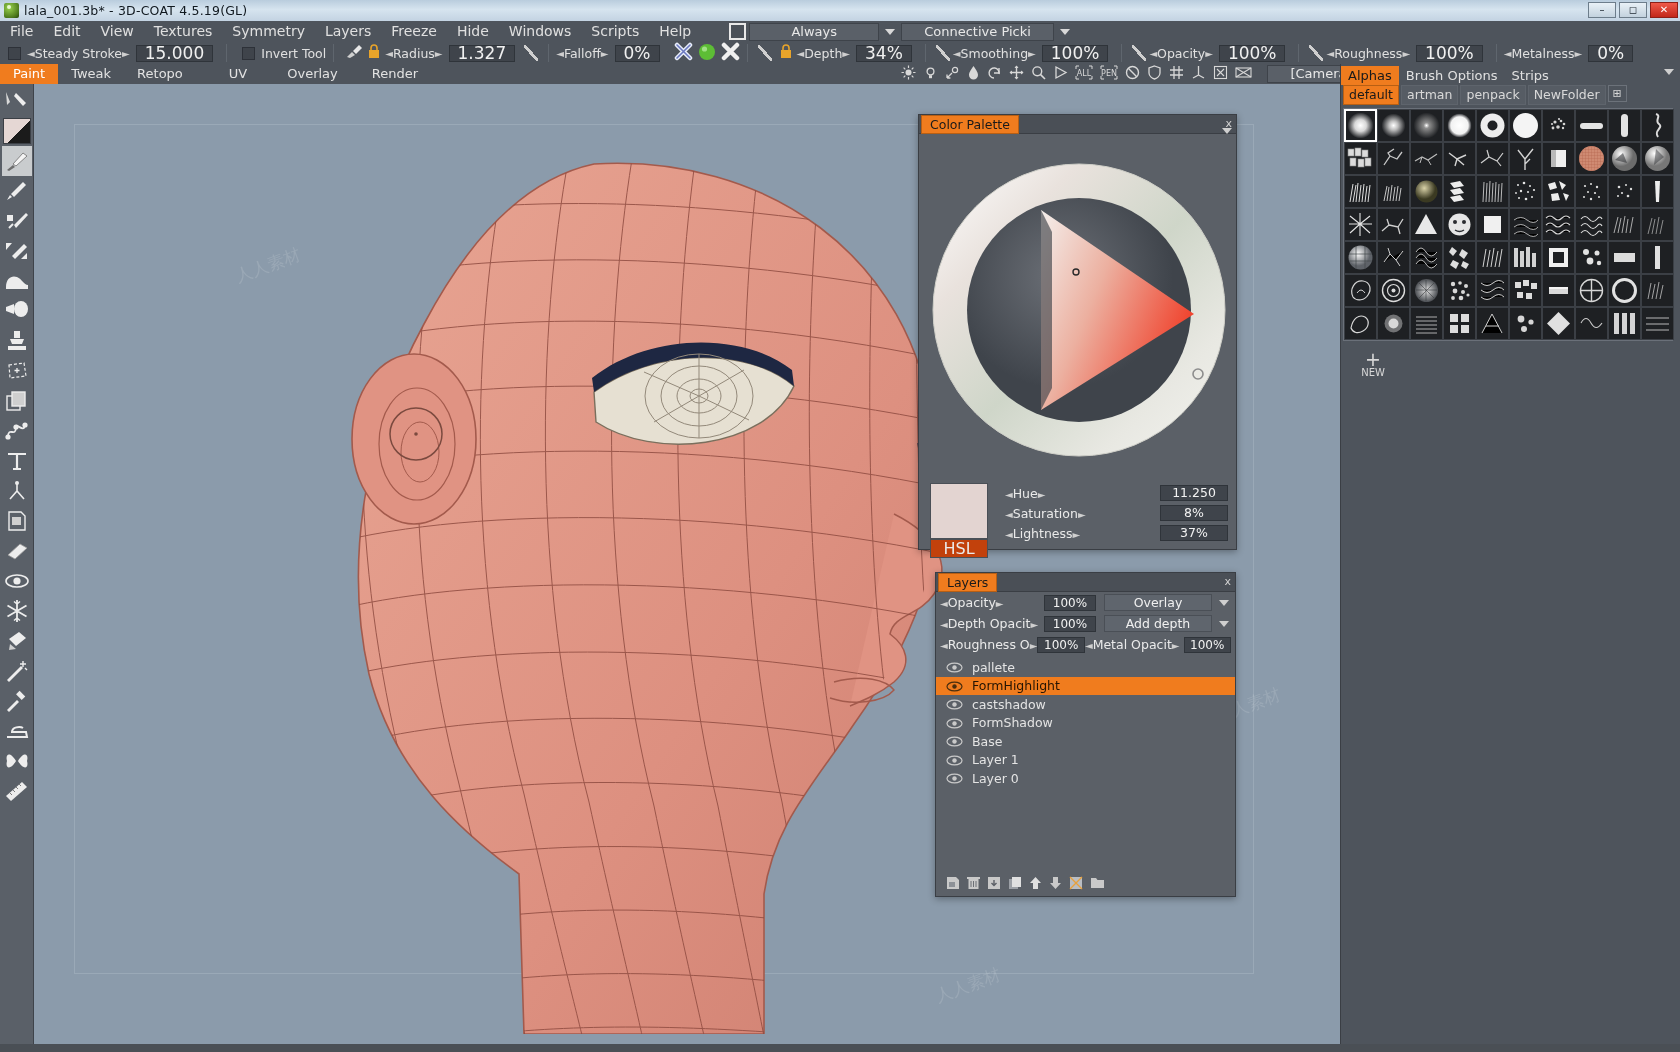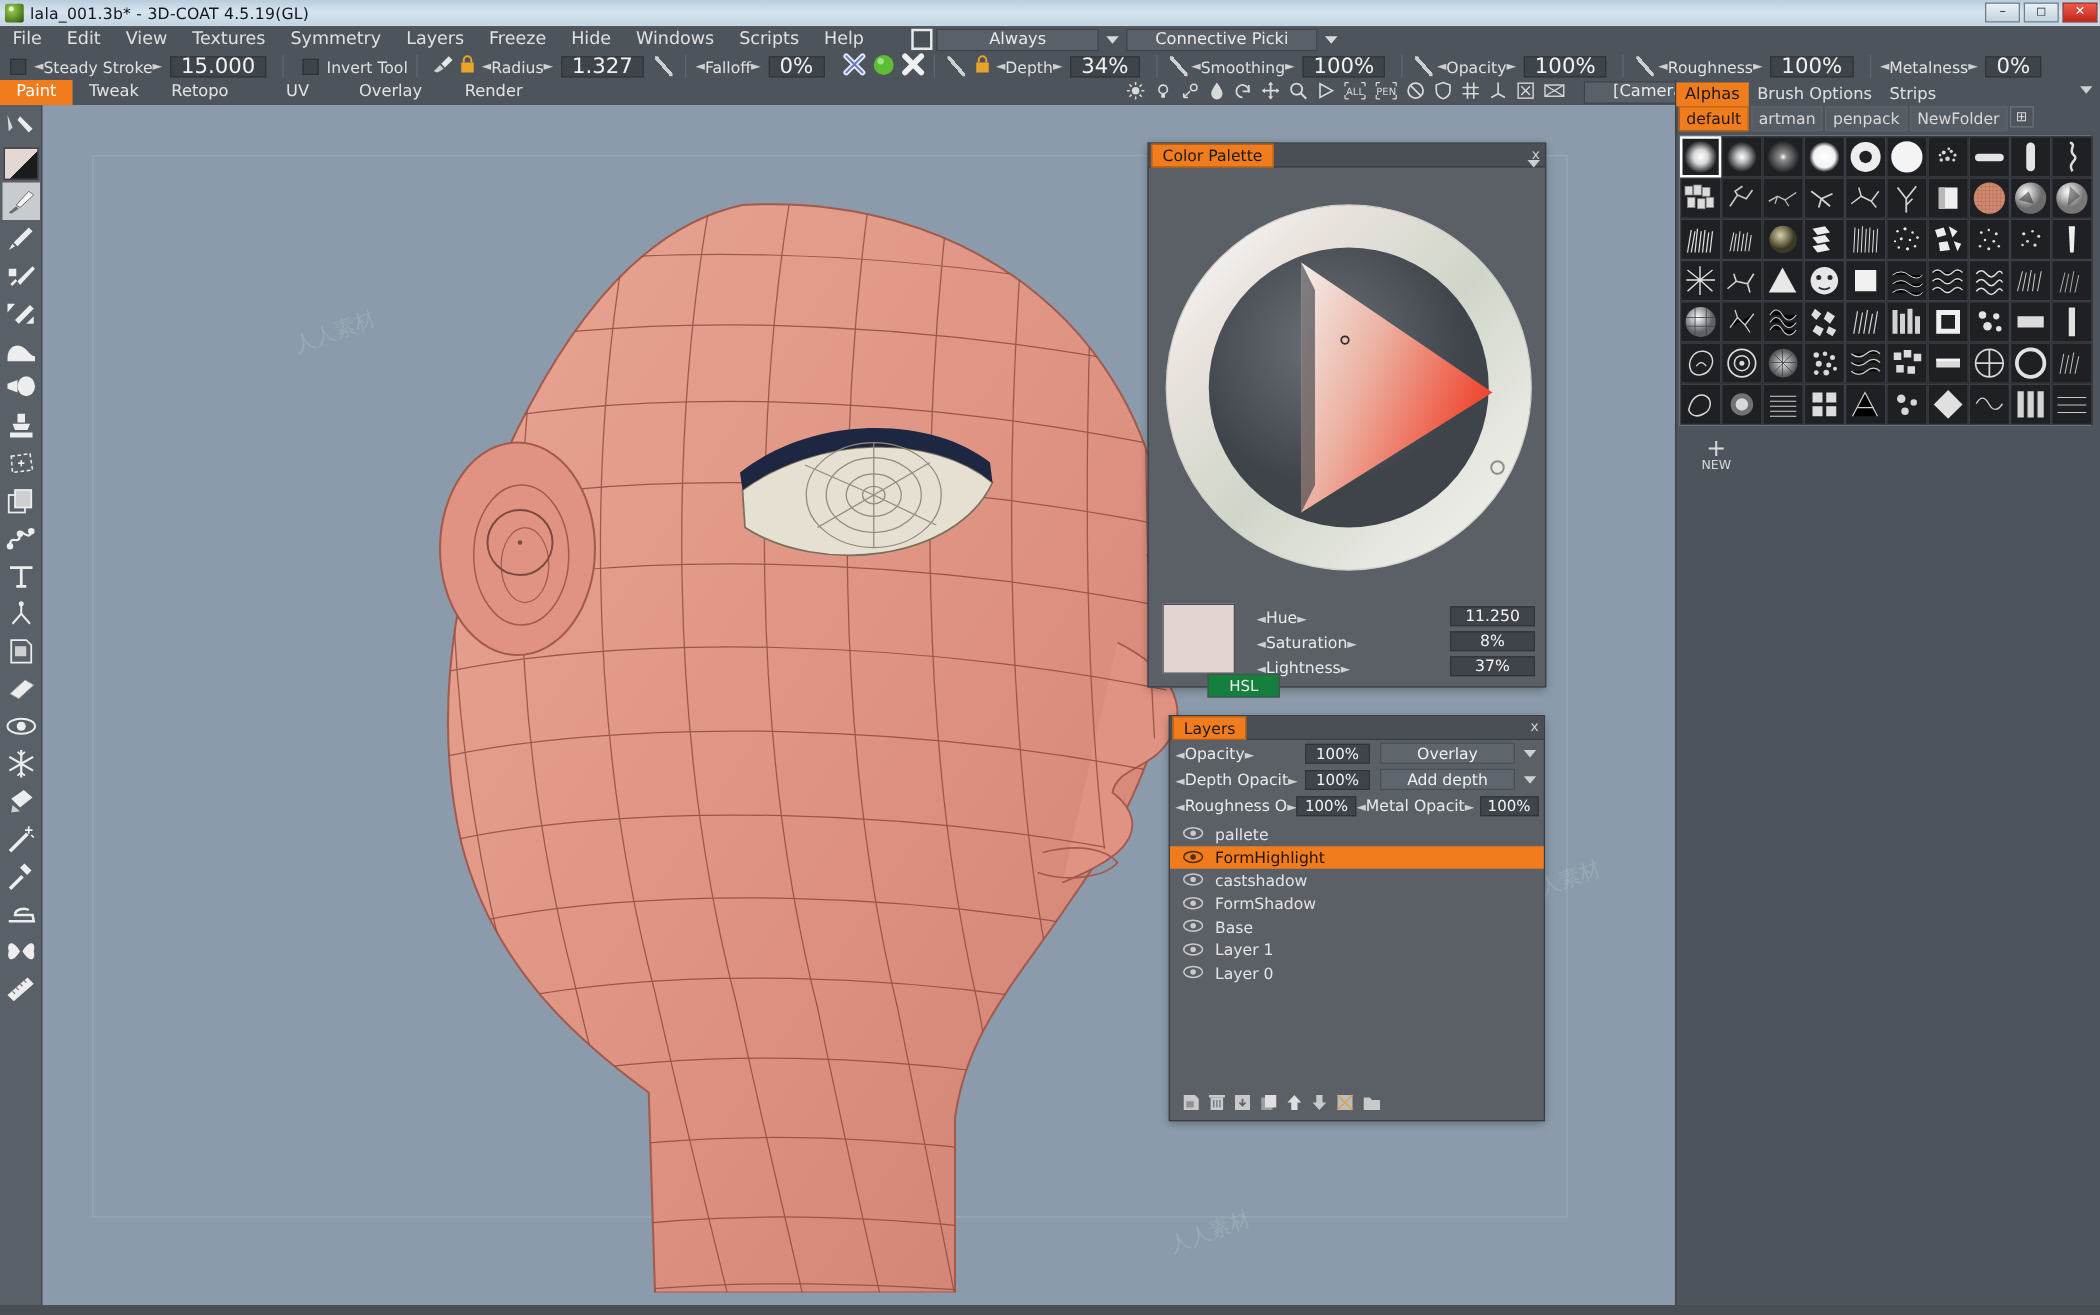--- a/index.html
+++ b/index.html
@@ -148,22 +148,22 @@
   
   #color-palette { left: 918px; top: 114px; width: 319px; height: 436px; }
   .wheel-area { position: relative; width: 100%; height: 356px; }
   .hsl-rows { position: absolute; left: 0; bottom: 6px; width: 100%; }
   .hsl-swatch {
     position:absolute; left: 11px; top: 0px; width: 58px; height: 56px;
     background: #e3d4d1; border: 1px solid #4a4f56;
   }
   .hsl-mode {
     position:absolute; left: 11px; top: 56px; width: 58px; height: 19px;
-    background: #15803d; border:1px solid #4a4f56; color:#eaeaea; font-size:12px;
-    display:flex;align-items:center;justify-content:center;margin-left:36px;
+    background: #c2410c; border:1px solid #4a4f56; color:#eaeaea; font-size:16px;
+    display:flex;align-items:center;justify-content:center;
   }
   .hsl-row { position: relative; height: 20px; display:flex; align-items:center; }
   .hsl-label { position:absolute; left: 86px; font-size: 12.5px; color: #eaeaea; }
   .hsl-val {
     position:absolute; right: 8px; width: 68px; height: 16px; line-height: 14px;
     background: #3f444b; border: 1px solid #2f343a; text-align: center; font-size: 12.5px; color: #f2f2f2;
   }
 
   
   #layers-panel { left: 935px; top: 572px; width: 301px; height: 325px; }

